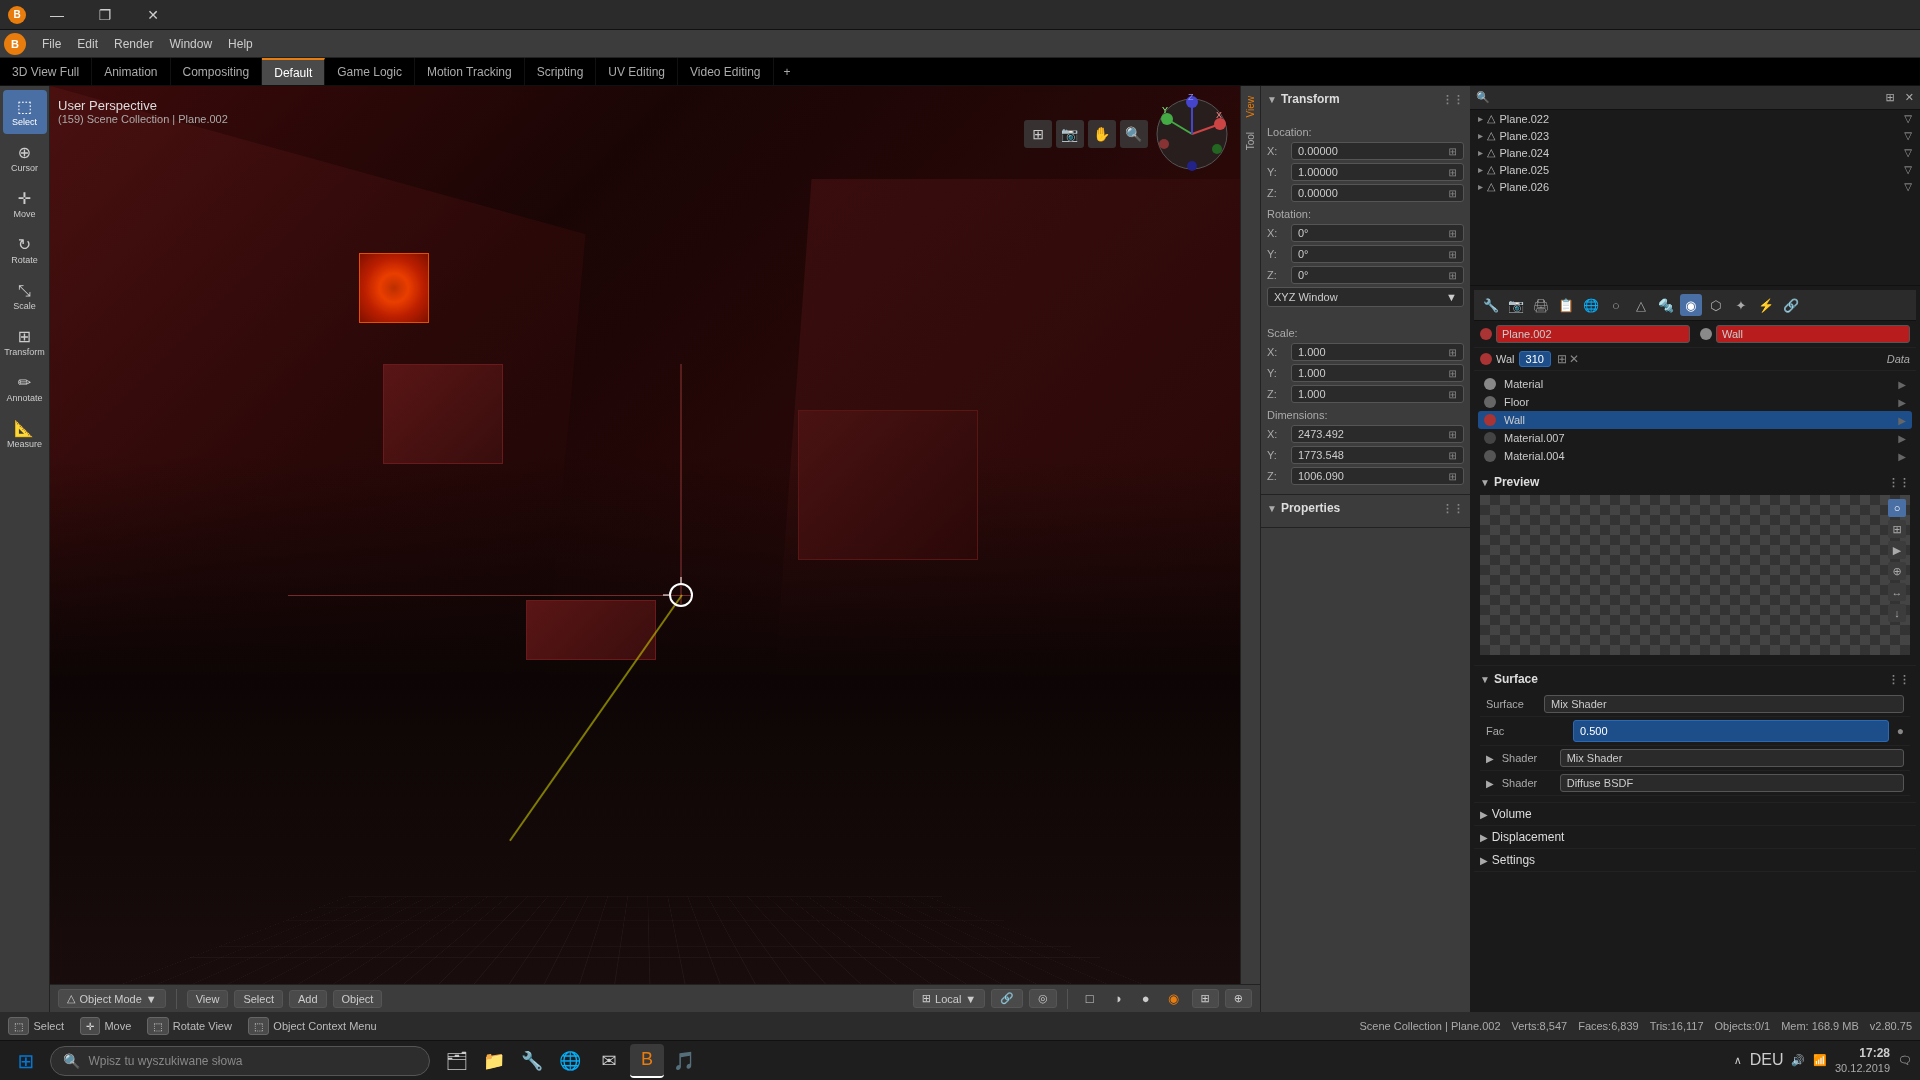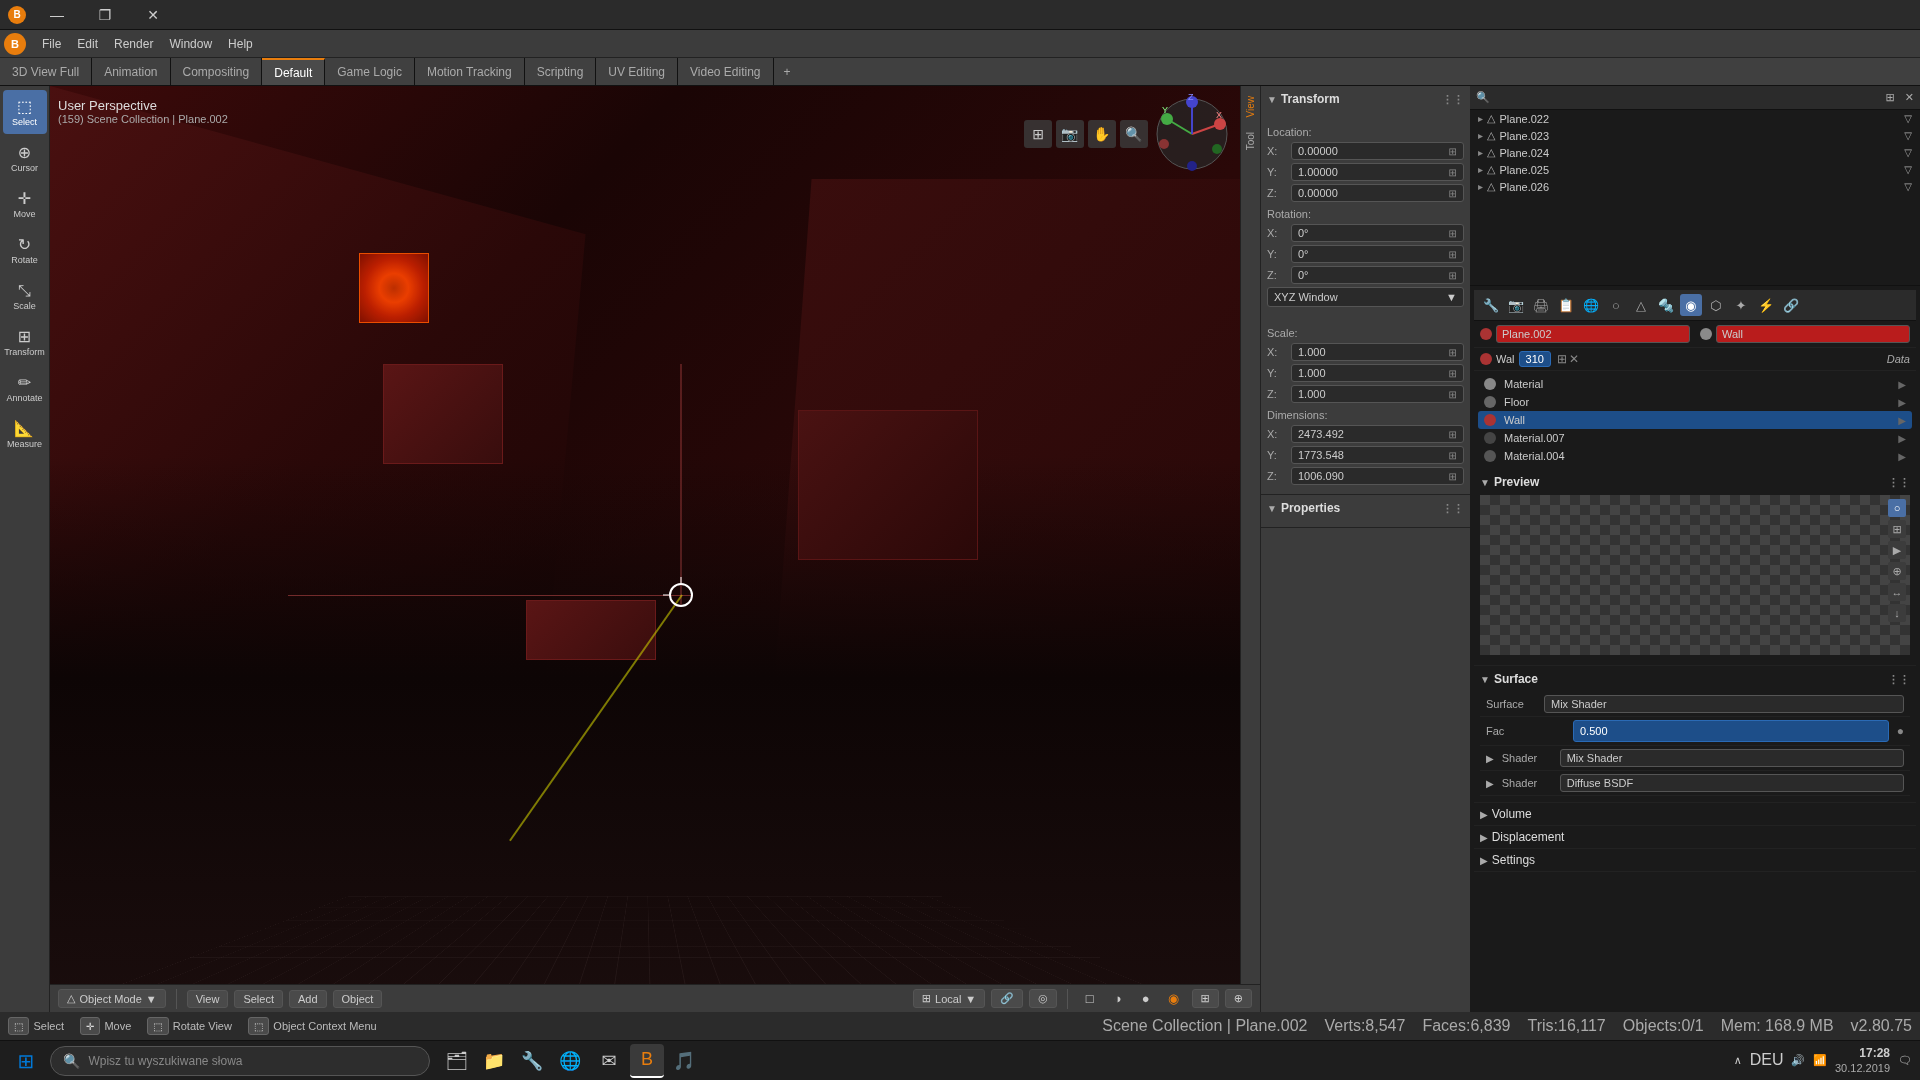--- a/index.html
+++ b/index.html
@@ -70,21 +70,21 @@
       padding: 2px 8px;
       cursor: pointer;
       border-radius: 3px;
       color: #ccc;
       font-size: 12px;
     }
 
     
     #tabbar {
       height: 28px;
-      background: #404040;
+      background: #000000;
       display: flex;
       align-items: stretch;
       border-bottom: 1px solid #111;
       position: relative;
       z-index: 100;
     }
     .workspace-tab {
       padding: 0 12px;
       display: flex; align-items: center;
       cursor: pointer;
@@ -1112,21 +1112,21 @@
     </div>
     <span>Rotate View</span>
   </div>
   <div class="shortcut-item">
     <div class="shortcut-key">
       <span>⬚</span>
     </div>
     <span>Object Context Menu</span>
   </div>
 
-  <div style="margin-left:auto; display:flex; gap:17px; font-size:16px; color:#aaa;">
+  <div style="margin-left:auto; display:flex; gap:11px; font-size:11px; color:#aaa;">
     <span>Scene Collection | Plane.002</span>
     <span>Verts:8,547</span>
     <span>Faces:6,839</span>
     <span>Tris:16,117</span>
     <span>Objects:0/1</span>
     <span>Mem: 168.9 MB</span>
     <span>v2.80.75</span>
   </div>
 </div>
 

